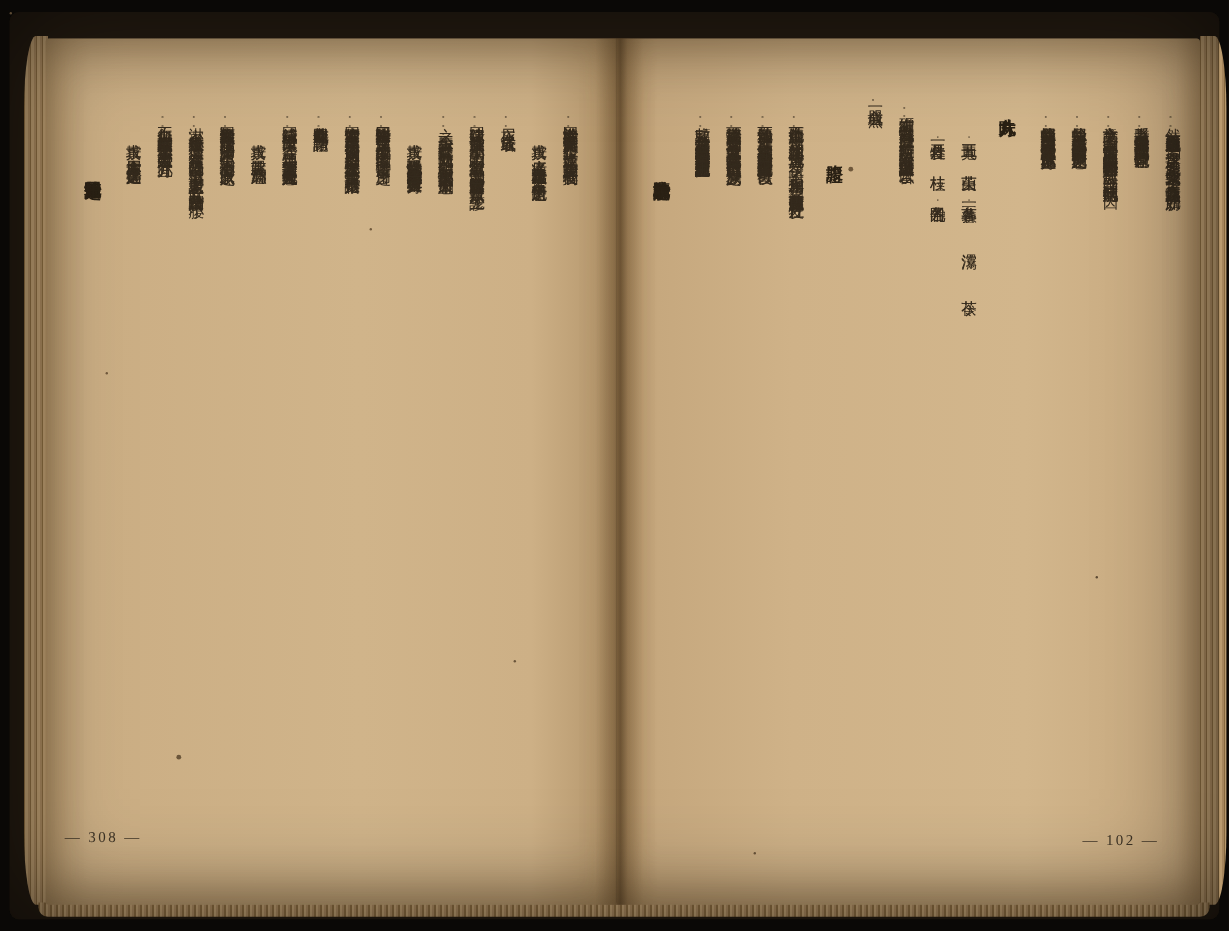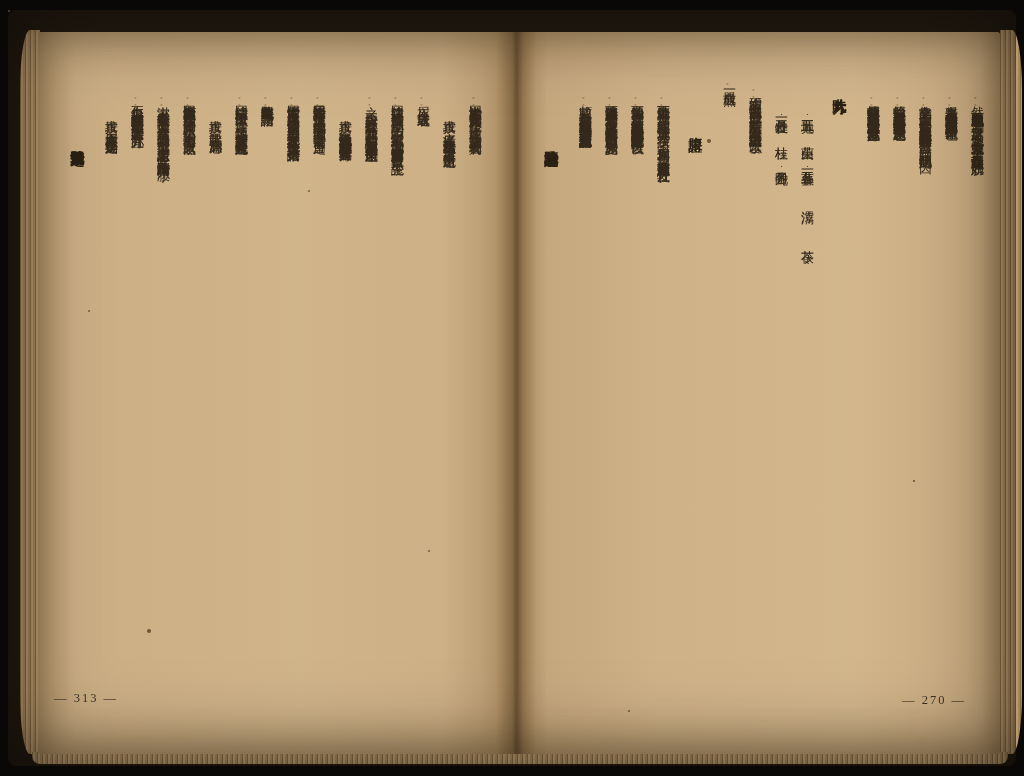--- a/index.html
+++ b/index.html
@@ -78,21 +78,21 @@
       <div class="col body vtext">古方便覽本方條曰<span class="p">。</span>一人患熱病後<span class="p">。</span>口渴飲茶湯<span class="p">。</span>每日約三四升<span class="p">。</span>小便晝夜五六十次<span class="p">。</span>其他無少苦<span class="p">。</span>諸治不得奏效<span class="p">。</span></div>
       <div class="col body vtext">余即作八味丸料使飲之<span class="p">。</span>諸證頓除<span class="p">。</span></div>
       <div class="col body vtext">成績錄曰<span class="p">。</span>一男子腰以下痺<span class="p">。</span>冷痛<span class="p">。</span>手足煩熱<span class="p">。</span>舌上黑苔如實狀<span class="p">。</span>先生與八味丸而全愈<span class="p">。</span></div>
       <div class="col kyu vtext">求真按　此舌黑苔<span class="p">。</span>必爲濕潤<span class="p">。</span></div>
       <div class="col body vtext">類聚方廣義本方條曰<span class="p">。</span>治產後水腫<span class="p">。</span>腰脚冷痛<span class="p">。</span>小腹不仁<span class="p">。</span>小便不利者<span class="p">。</span>以水煮服之<span class="p">。</span></div>
       <div class="col body vtext">淋家<span class="p">。</span>小便晝夜數十行<span class="p">。</span>便了微痛<span class="p">。</span>常有便意<span class="p">。</span>咽乾口渴者<span class="p">。</span>稱氣淋<span class="p">。</span>老人多患斯證<span class="p">。</span>宜此方<span class="p">。</span>又治陰痿及白濁證<span class="p">。</span>小腹</div>
       <div class="col body vtext">不仁無力<span class="p">。</span>腰脚酸軟或疼痛<span class="p">。</span>小便頻數者<span class="p">。</span>婦人白帶甚者<span class="p">。</span>亦宜此方<span class="p">。</span></div>
       <div class="col kyu vtext">求真按　余亦屢用本方<span class="p">。</span>治是等之病矣<span class="p">。</span></div>
       <div class="col heading ind-lg gapb vtext">地黃之醫治效用</div>
     </div>
-    <div class="pagenum">— 313 —</div>
+    <div class="pagenum">— 308 —</div>
   </div>
 
   <div class="page pright">
     <div class="text-area">
       <div class="col body vtext">然<span class="p">。</span>是由以下之胞系了戾而來之病名也<span class="p">。</span>溺者<span class="p">。</span>排尿之意<span class="p">。</span>胞系之系<span class="p">。</span>糸或繫之義<span class="p">。</span>了戾者<span class="p">。</span>爲屈曲旋轉之意<span class="p">。</span>膀胱如</div>
       <div class="col body vtext">系之繫者<span class="p">。</span>非輸尿管與尿道之外而發病<span class="p">。</span>則此屈曲旋轉者<span class="p">。</span>即輸尿管也</div>
       <div class="col body vtext">故全文之意<span class="p">。</span>有人問曰<span class="p">。</span>婦人飲食如平常<span class="p">。</span>然煩熱而不得橫臥<span class="p">。</span>倚懸於物而呼吸者<span class="p">。</span>何故<span class="p">。</span>師答之曰<span class="p">。</span>此病稱轉胞<span class="p">。</span>因</div>
       <div class="col body vtext">輸尿管曲捻<span class="p">。</span>不能排尿之結果也<span class="p">。</span>故與本方以整復輸尿管<span class="p">。</span>而使利尿之意也<span class="p">。</span></div>
       <div class="col body vtext">輸尿管之屈曲捻轉<span class="p">。</span>因組織之緊張力減退<span class="p">。</span>則由此原因之子宮下垂證<span class="p">。</span>亦多以本方爲主治也<span class="p">。</span></div>
       <div class="col heading ind-top gapb gapa vtext">八味丸方</div>
@@ -100,18 +100,18 @@
       <div class="col ind-formula vtext">牡丹皮各一<span class="p">・</span>三　　桂枝　　附子各〇<span class="p">・</span>九</div>
       <div class="col ind-xs vtext">右研細末<span class="p">。</span>以蜂蜜爲丸<span class="p">。</span>一日分三回服<span class="p">。</span>若作煎劑時<span class="p">。</span>除附子外<span class="p">。</span>諸藥須增量至二倍以上<span class="p">。</span>以水三合<span class="p">。</span></div>
       <div class="col vtext">煎成一合服<span class="p">。</span></div>
       <div class="col heading ind-mid gapb gapa vtext">腹證</div>
       <div class="col body vtext">地黃治臍下不仁<span class="p">。</span>及煩熱<span class="p">。</span>具強心作用<span class="p">。</span>地黃合澤瀉<span class="p">。</span>茯苓<span class="p">。</span>附子<span class="p">。</span>爲利尿作用<span class="p">。</span>薯蕷<span class="p">。</span>山茱萸有滋養強壯作用<span class="p">。</span>牡丹皮佐</div>
       <div class="col body vtext">地黃而治煩熱<span class="p">。</span>拌可和血<span class="p">。</span>桂枝抑制水毒之上衝<span class="p">。</span>附子刺激新陳代謝機能<span class="p">。</span>使臍下不仁等之組織弛緩者<span class="p">。</span>可以復舊<span class="p">。</span></div>
       <div class="col body vtext">拌治下體部之冷感<span class="p">。</span>及知覺運動之不全<span class="p">。</span>或全麻痺等<span class="p">。</span>故包含是等藥品之本方<span class="p">。</span>以臍下不仁爲主目的<span class="p">。</span>尿利之減少</div>
       <div class="col body vtext">或頻數<span class="p">。</span>及全身之煩熱<span class="p">。</span>或手掌足蹠之更互的出沒煩熱<span class="p">。</span>與冷感爲副目的<span class="p">。</span>更參照上記及下列諸說而用之也可<span class="p">。</span></div>
       <div class="col heading ind-lg gapb vtext">先輩之論說治驗</div>
     </div>
-    <div class="pagenum">— 270 —</div>
+    <div class="pagenum">— 102 —</div>
   </div>
 
   <div class="gutter"></div>
   <div class="vignette"></div>
 </div>
 
 </body></html>

